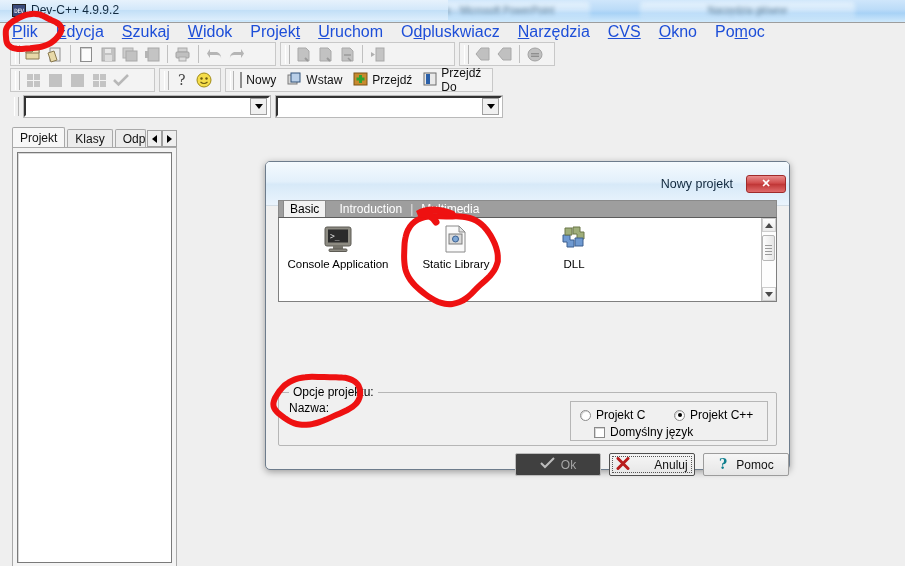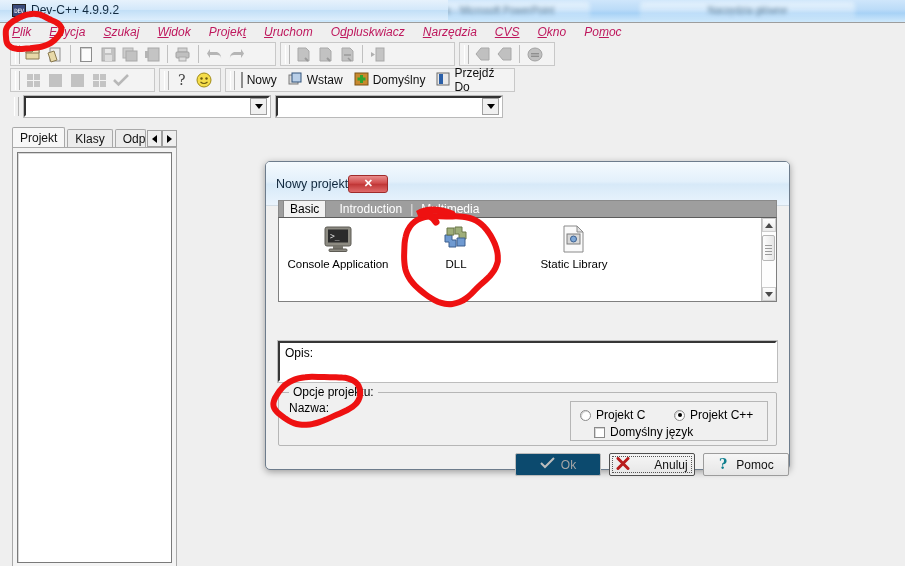--- a/index.html
+++ b/index.html
@@ -49,21 +49,21 @@
     background:#efefef;
     border-top:1px solid #9d9d9d;
   }
 
   
   #menubar{
     height:18px; display:flex; align-items:center; padding-left:12px;
     background:#efefef; gap:18px;
   }
   .menu-item{
-    font-size:12px; color:#be185d; cursor:default; white-space:nowrap;font-style:italic;
+    font-size:16px; color:#1d4ed8; cursor:default; white-space:nowrap;
   }
   .menu-item u { text-decoration:underline; }
 
   
   .tb-row{
     height:26px; display:flex; align-items:center; padding-left:10px;
     background:#efefef;
   }
   .tb-band{
     height:24px; display:flex; align-items:center;
@@ -138,25 +138,26 @@
 
   
   #dialog{
     position:absolute; left:265px; top:161px; width:525px; height:309px;
     background:#f0f0f0;
     border:1px solid #6d7c8c;
     border-radius:5px;
     box-shadow:0 2px 7px rgba(0,0,0,.35);
   }
   #dlg-title{
-    height:44px; display:flex; align-items:center; justify-content:flex-start;
+    height:44px; display:flex; align-items:center; justify-content:flex-end;
     background:linear-gradient(to bottom,#f4fafe 0%,#e3f0fb 45%,#d7e9f8 52%,#eaf4fd 100%);
     border-top-left-radius:4px;border-top-right-radius:4px;
     padding:0 3px 0 10px;
     border-bottom:1px solid #d2dde6;
+    gap:13px;
   }
   #dlg-title-text{ font-size:12.5px; color:#10273c; }
   #dlg-close{
     width:40px;height:18px;border-radius:3px;
     background:linear-gradient(to bottom,#e98d8d 0%,#d04b4b 45%,#c03636 52%,#e06b6b 100%);
     border:1px solid #9f2b2b;
     color:#fff;font-size:11px;font-weight:bold;
     display:flex;align-items:center;justify-content:center;cursor:default;
   }
   #dlg-body{ position:absolute; left:0; top:26px; width:523px; height:281px; }
@@ -257,21 +258,21 @@
   }
 
   
   .dbtn{
     position:absolute; height:23px;
     background:linear-gradient(to bottom,#f6f6f6,#e6e6e6);
     border:1px solid #9c9c9c; border-radius:2px;
     display:flex;align-items:center;justify-content:center;gap:6px;
     font-size:12px; color:#111; cursor:default;
   }
-  .dbtn.disabled{ color:#a6a6a6; background:#0c4a6e; border-color:#bcbcbc; }
+  .dbtn.disabled{ color:#a6a6a6; background:#404040; border-color:#bcbcbc; }
   .dbtn.focused{ border:1px solid #4f4f4f; box-shadow:0 0 0 1px #f0f0f0 inset;gap:24px; }
   .dbtn.focused .focus-ring{
     position:absolute; left:2px; top:2px; right:2px; bottom:2px;
     border:1px dotted #555;
   }
 
   
   #annot{ position:absolute; left:0; top:0; width:905px; height:566px; pointer-events:none; }
 </style>
 </head>
@@ -458,21 +459,21 @@
         <div class="tb-btn">
           <svg width="16" height="16" viewBox="0 0 16 16">
               <circle cx="8" cy="8" r="7" fill="#f5dd4a" stroke="#a08a16"></circle>
               <circle cx="5.5" cy="6.5" r="1.2" fill="#6b5a10"></circle>
               <circle cx="10.5" cy="6.5" r="1.2" fill="#6b5a10"></circle>
               <path d="M4.5 10q3.5 3 7 0" stroke="#6b5a10" stroke-width="1.2" fill="none"></path>
             </svg>
         </div>
       </div>
 
-      <div class="tb-band" style="width:290px;margin-left:4px">
+      <div class="tb-band" style="width:268px;margin-left:4px">
         <div class="tb-grip"></div>
         <div class="tb-text-btn">
           <span><span class="pagewhite"></span></span>
           <span>Nowy</span>
         </div>
         <div class="tb-text-btn">
           <span>
             <svg width="15" height="14" viewBox="0 0 15 14">
                 <rect x="1" y="3" width="9" height="9" fill="#d8d8d8" stroke="#7d7d7d"></rect>
                 <rect x="4" y="1" width="9" height="9" fill="#b9cfe8" stroke="#33557d"></rect>
@@ -480,21 +481,21 @@
           </span>
           <span>Wstaw</span>
         </div>
         <div class="tb-text-btn">
           <span>
             <svg width="15" height="14" viewBox="0 0 15 14">
                 <rect x="1" y="1" width="13" height="12" fill="#c98a2e" stroke="#7d5516"></rect>
                 <path d="M7.5 3v8M3.5 7h8" stroke="#2ea32e" stroke-width="3"></path>
               </svg>
           </span>
-          <span>Domyślny</span>
+          <span>Przejdź</span>
         </div>
         <div class="tb-text-btn">
           <span>
             <svg width="14" height="14" viewBox="0 0 14 14">
                 <rect x="1" y="1" width="12" height="12" fill="#e9e9e9" stroke="#6d6d6d"></rect>
                 <rect x="3" y="2" width="4" height="10" fill="#2a5fa8"></rect>
               </svg>
           </span>
           <span>Przejdź Do</span>
         </div>
@@ -567,60 +568,56 @@
                 <rect x="10" y="21" width="10" height="3" fill="#76746c"></rect>
                 <rect x="6" y="24" width="18" height="2.5" rx="1" fill="#8d8b82" stroke="#5d5b54"></rect>
               </svg>
             </span>
             <span class="proj-label">Console Application</span>
           </div>
 
           <div class="proj-item">
             <span class="proj-ico">
               <svg width="30" height="28" viewBox="0 0 30 28">
+                <path d="M5 1h13l6 6v20H5z" fill="#fafafa" stroke="#8a8a8a"></path>
+                <path d="M18 1l6 6h-6z" fill="#e2e2e2" stroke="#8a8a8a"></path>
+                <rect x="8" y="9" width="13" height="10" fill="#d8d8d8" stroke="#7d7d7d"></rect>
+                <circle cx="14.5" cy="14" r="3" fill="#7ea7d6" stroke="#3a5f90"></circle>
+              </svg>
+            </span>
+            <span class="proj-label">Static Library</span>
+          </div>
+
+          <div class="proj-item">
+            <span class="proj-ico">
+              <svg width="30" height="28" viewBox="0 0 30 28">
                 <path d="M14 2h7v5h4v7h-7v-5h-4z" fill="#9fae7a" stroke="#6b7748"></path>
                 <path d="M4 10h7v5h4v7H8v-5H4z" fill="#6f9ad1" stroke="#3c5f8e"></path>
                 <path d="M16 13h8v8h-8z" fill="#6f9ad1" stroke="#3c5f8e"></path>
                 <path d="M6 3h7v7H6z" fill="#9fae7a" stroke="#6b7748"></path>
               </svg>
             </span>
             <span class="proj-label">DLL</span>
           </div>
 
-          <div class="proj-item">
-            <span class="proj-ico">
-              <svg width="30" height="28" viewBox="0 0 30 28">
-                <path d="M5 1h13l6 6v20H5z" fill="#fafafa" stroke="#8a8a8a"></path>
-                <path d="M18 1l6 6h-6z" fill="#e2e2e2" stroke="#8a8a8a"></path>
-                <rect x="8" y="9" width="13" height="10" fill="#d8d8d8" stroke="#7d7d7d"></rect>
-                <circle cx="14.5" cy="14" r="3" fill="#7ea7d6" stroke="#3a5f90"></circle>
-              </svg>
-            </span>
-            <span class="proj-label">Static Library</span>
-          </div>
-
         </div>
         <div id="pane-scroll">
           <div class="sb-btn">
               <span class="sb-up"></span>
             </div>
           <div class="sb-btn">
               <span class="sb-dn"></span>
             </div>
         </div>
         <div id="sb-thumb">
             <i></i>
           </div>
       </div>
     </div>
 
-    <div id="desc-box">
-      <span>Opis:</span>
-      <span></span>
-    </div>
 
     <div id="opts-group">
       <span id="opts-legend">Opcje projektu:</span>
       <span id="name-label">Nazwa:</span>
 
       <div id="lang-box">
         <div class="radio-row" style="left:9px;top:6px">
           <span class="radio"></span>
           <span>Projekt C</span>
         </div>

